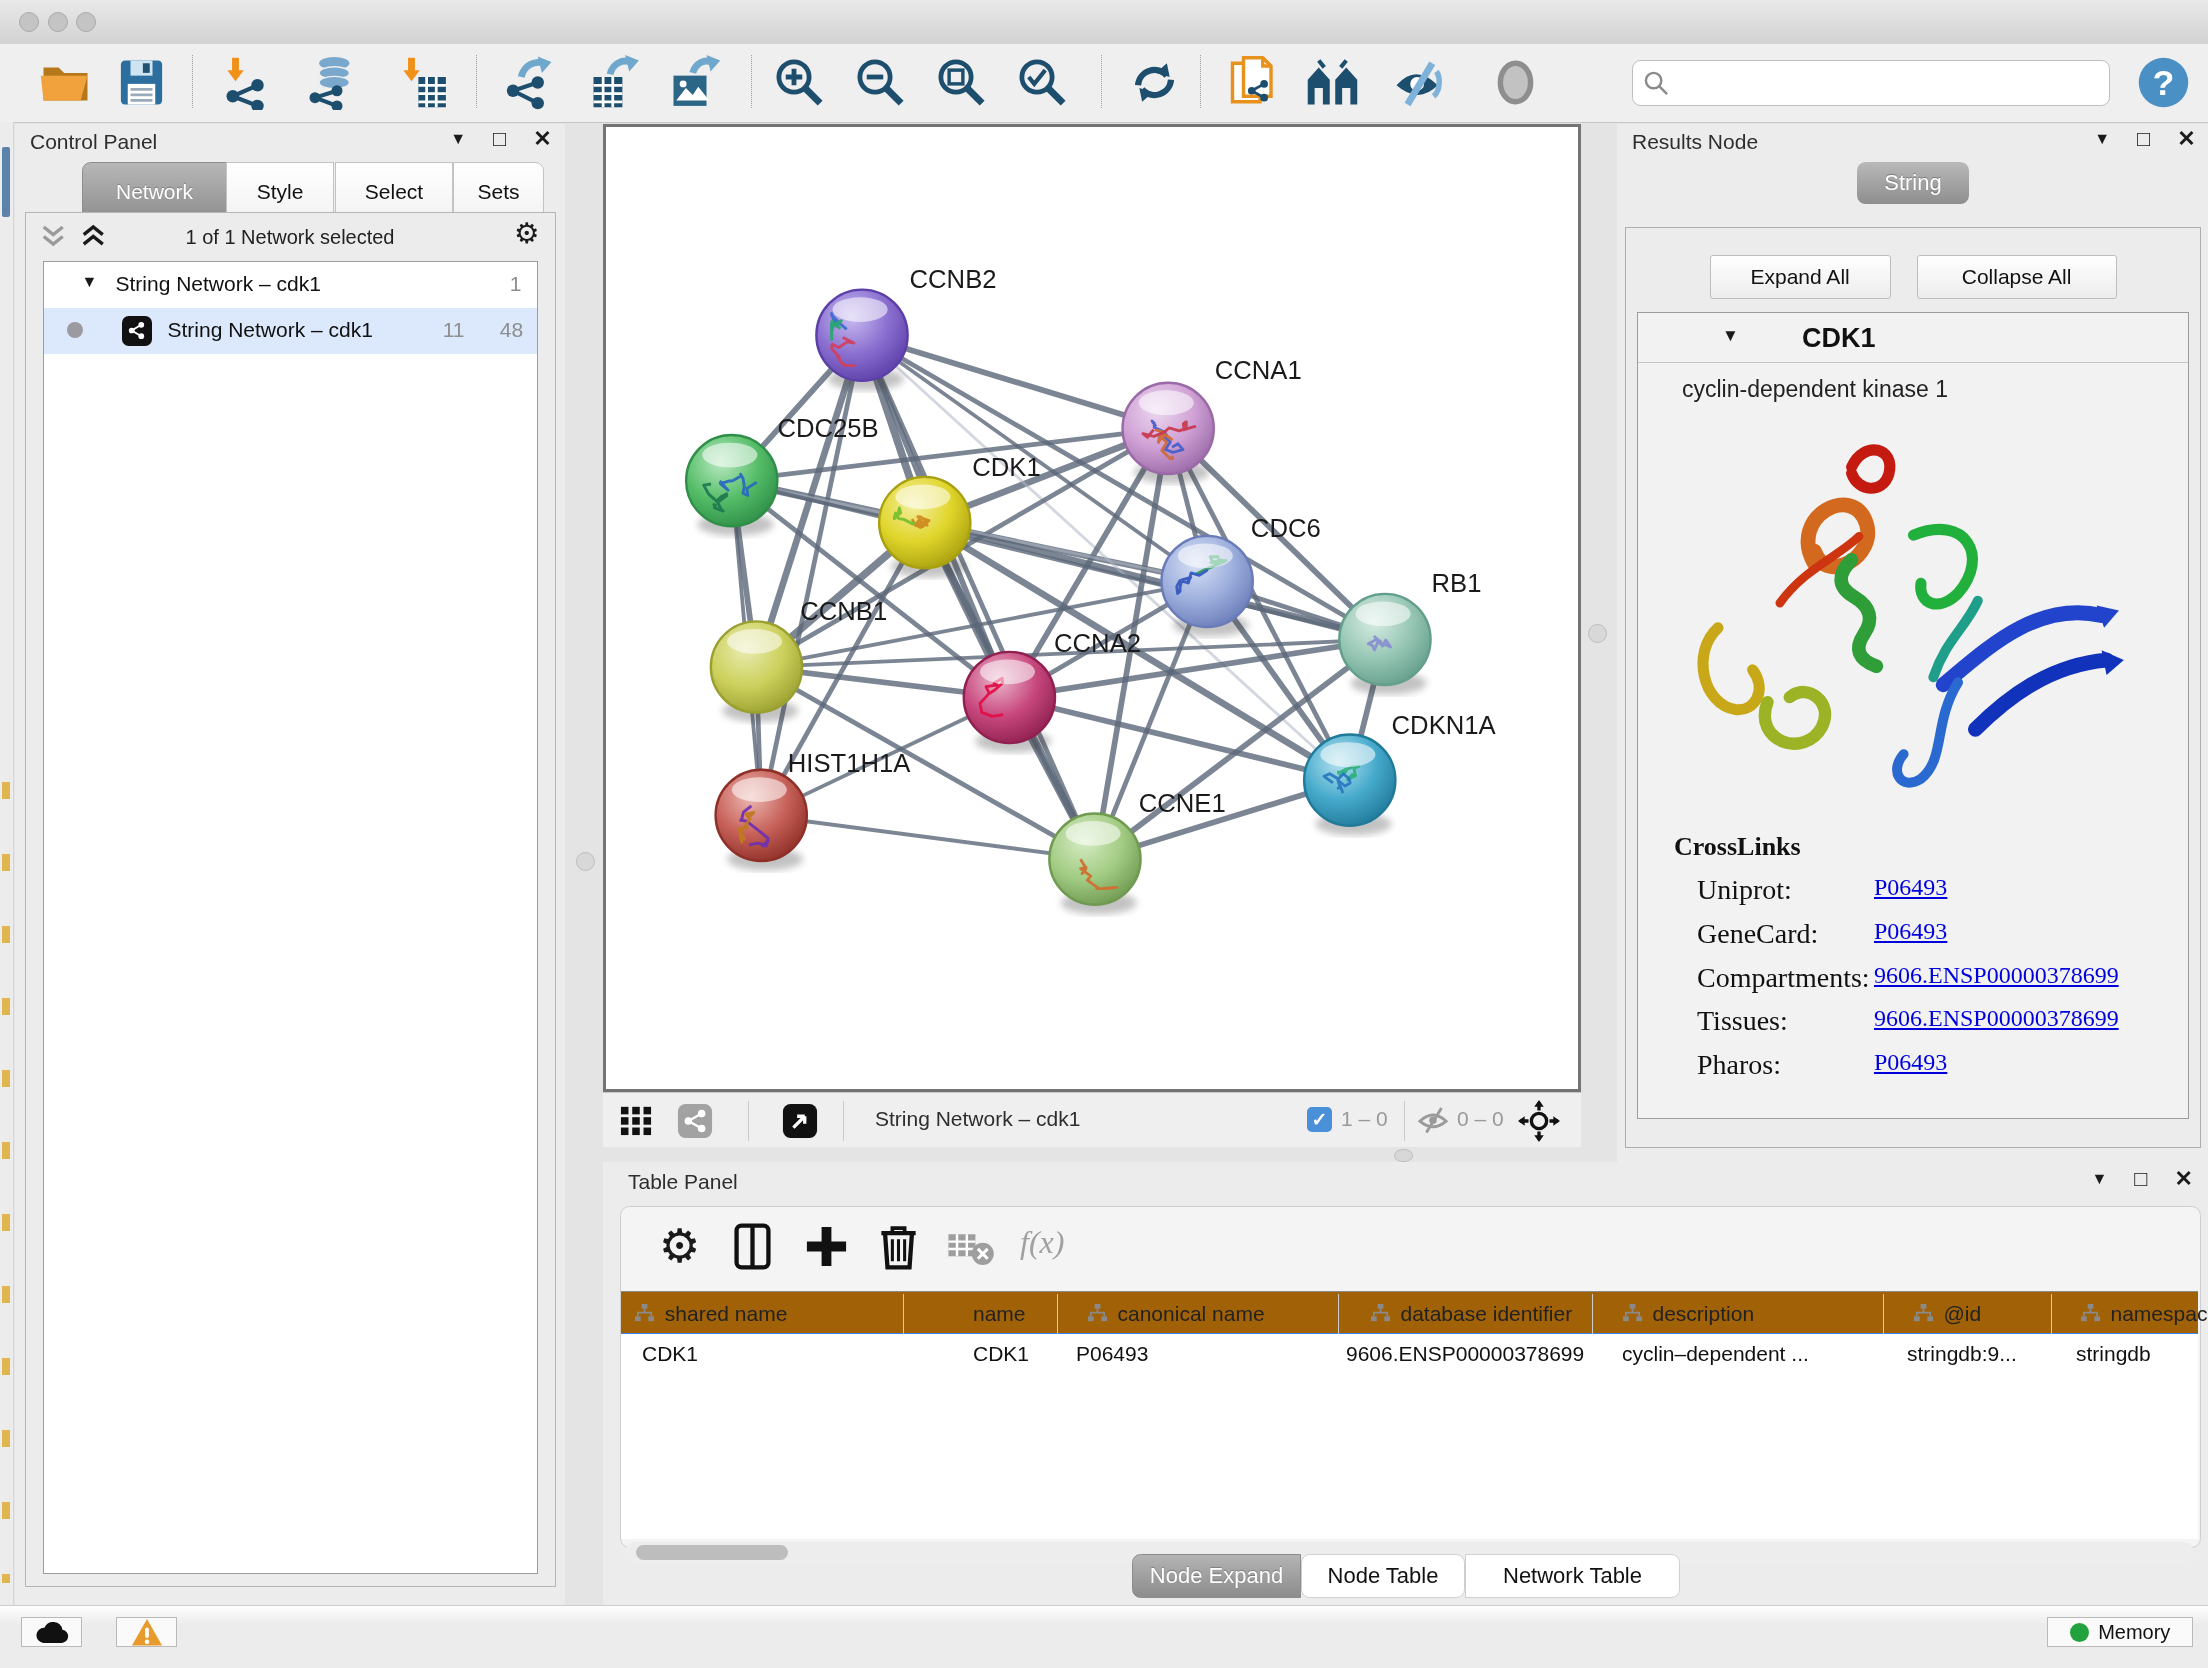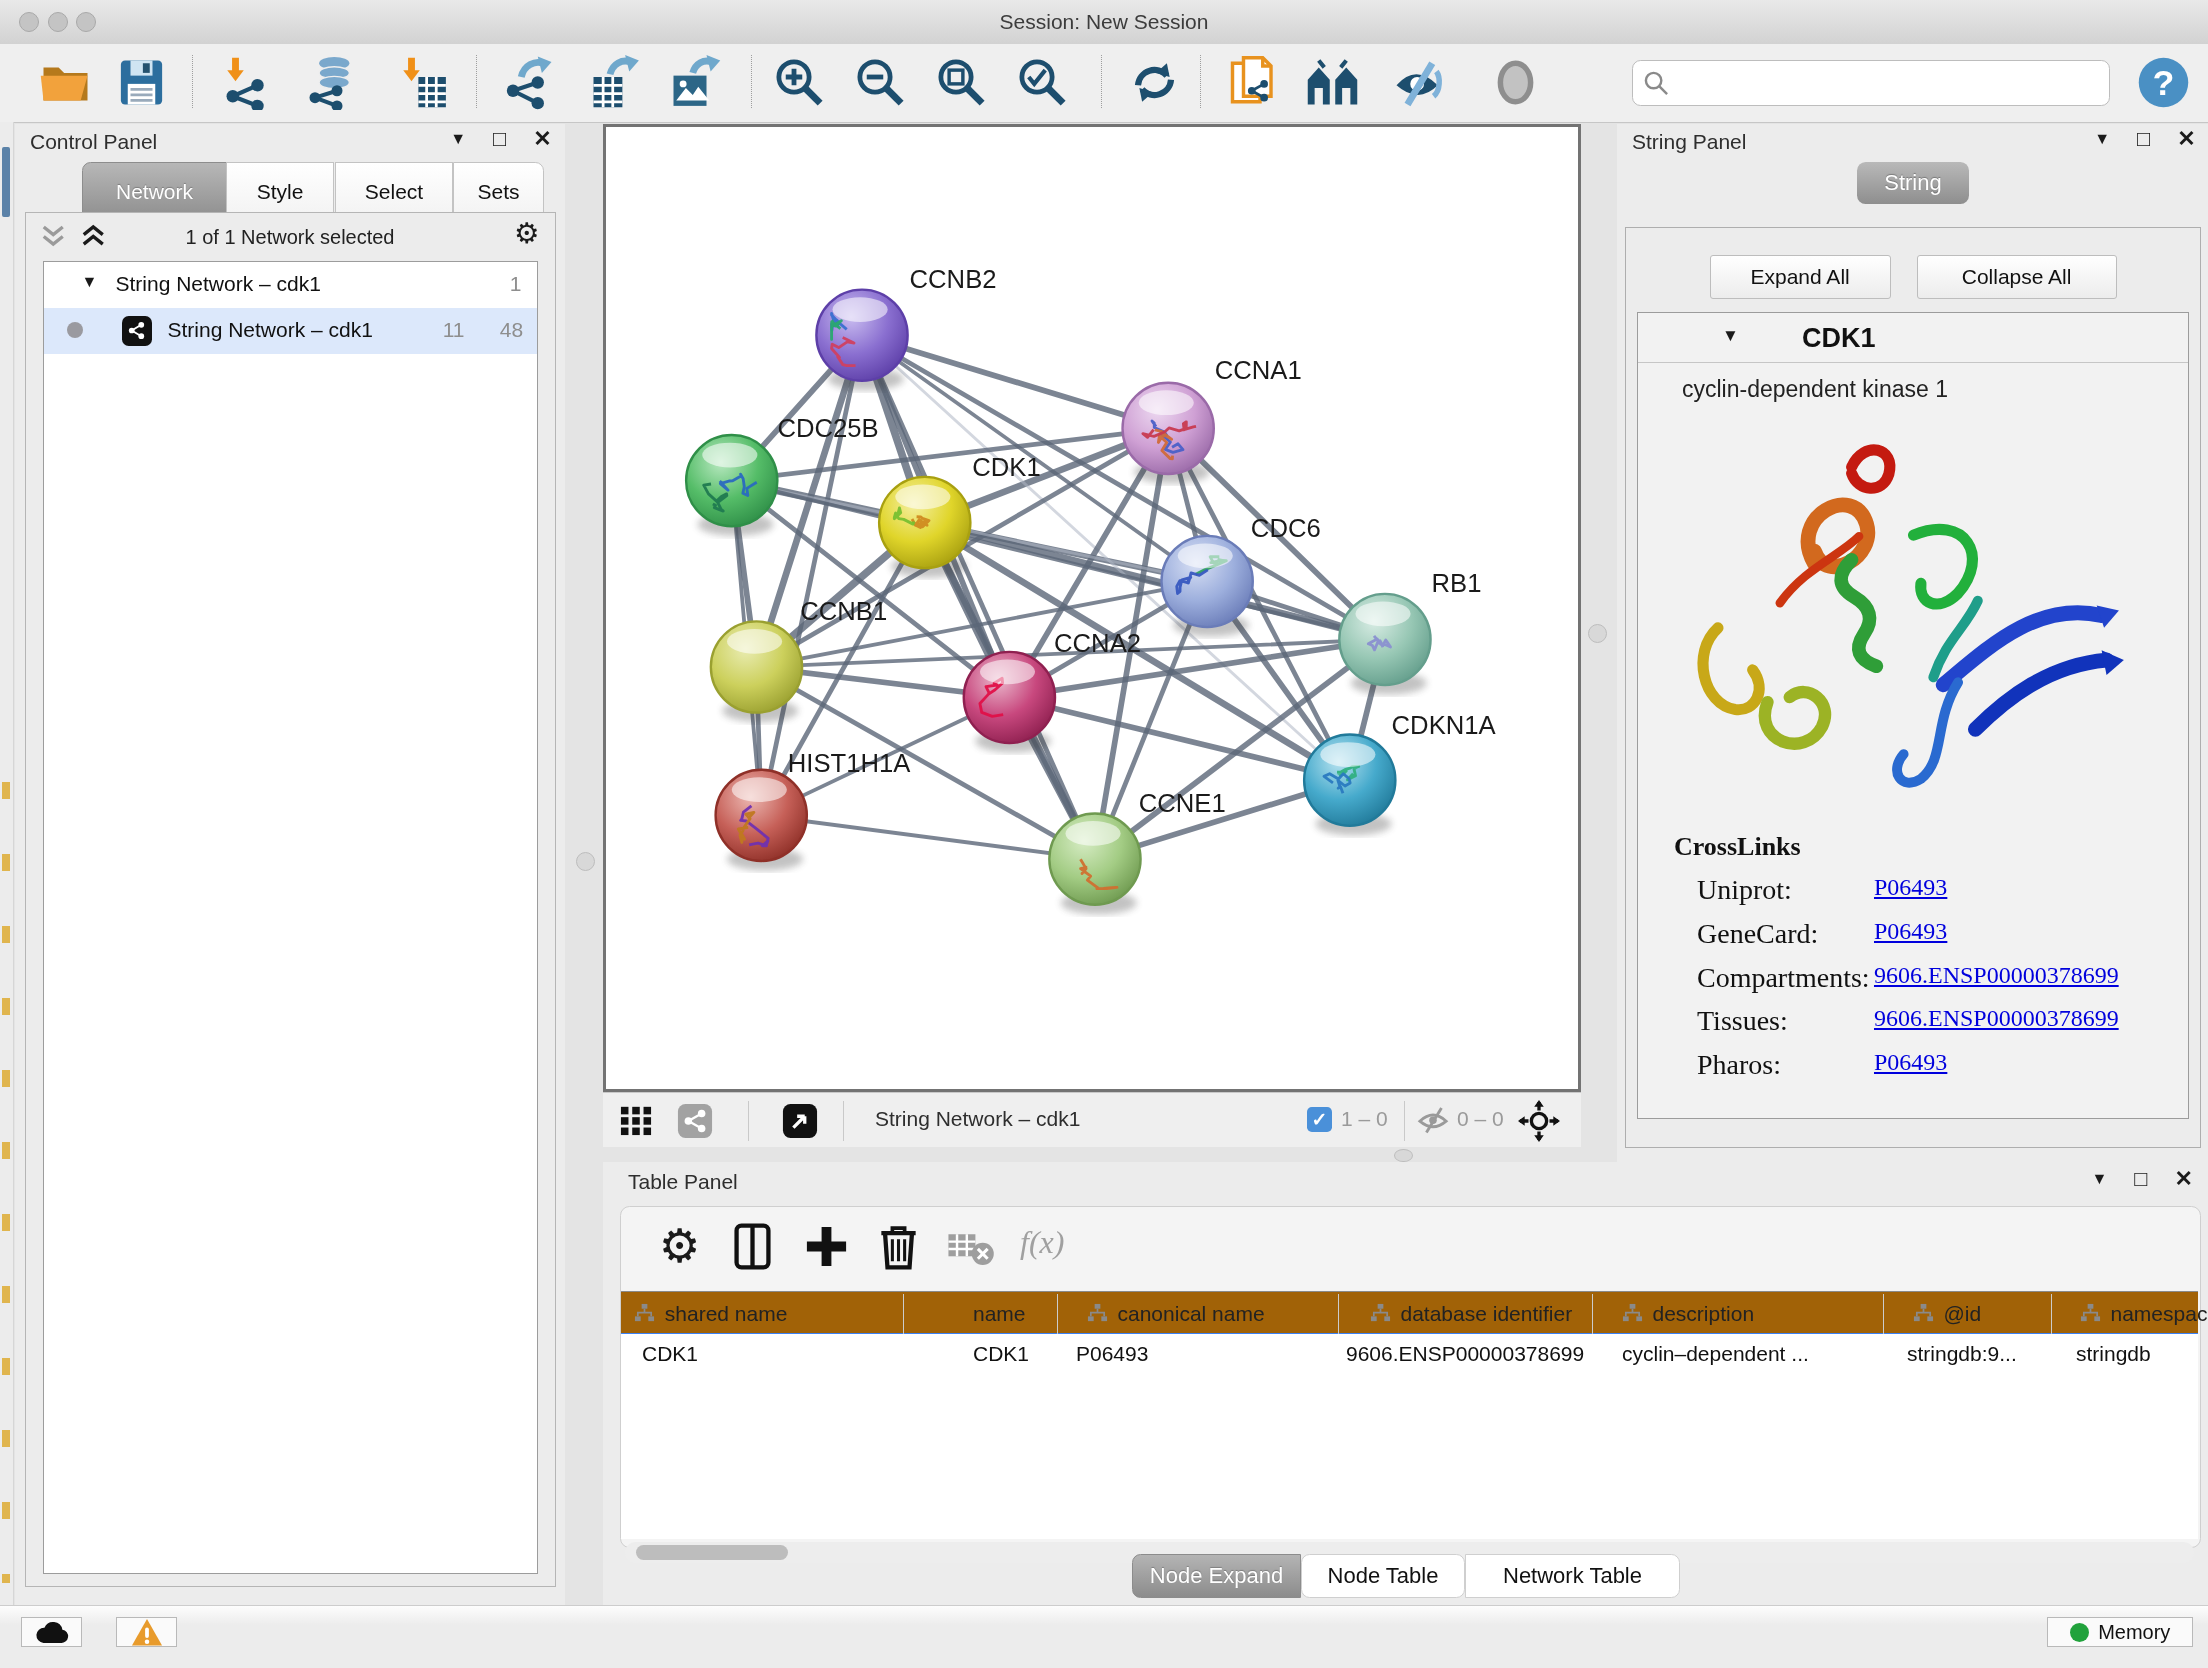--- a/index.html
+++ b/index.html
@@ -98,21 +98,20 @@
      background:repeating-linear-gradient(#ececec 0 55px,#e0b54e 55px 72px);}
   svg text{font-family:"Liberation Sans",sans-serif;}
 </style>
 </head>
 <body>
 
 <div class="abs titlebar">
   <div class="abs tlight" style="left:19px"></div>
   <div class="abs tlight" style="left:48px"></div>
   <div class="abs tlight" style="left:76px"></div>
-  <div class="abs wintitle">Session: New Session</div>
 </div>
 
 <div class="abs toolbar">
   <div class="abs ticon" style="left:38px">
     <svg viewBox="0 0 40 40">
         <path d="M4 9h11l4 4h17v20H4z" fill="#b5791c"></path>
         <path d="M2 15h34l-5 18H4z" fill="#f2a23c"></path>
       </svg>
   </div>
   <div class="abs ticon" style="left:114px">
@@ -558,21 +557,21 @@
   <div class="abs nficon" style="left:915px;top:6.7px">
     <svg width="42" height="42" viewBox="0 0 44 44">
         <circle cx="22" cy="22" r="8" fill="none" stroke="#111" stroke-width="3.5"></circle>
         <path d="M22 2v9M22 33v9M2 22h9M33 22h9" stroke="#111" stroke-width="3.5"></path>
         <path d="M22 0l-5 7h10zM22 44l-5-7h10zM0 22l7-5v10zM44 22l-7-5v10z" fill="#111"></path>
       </svg>
   </div>
 </div>
 
 <div class="abs rp">
-  <div class="abs paneltitle" style="left:15px;top:5.7px">String Panel</div>
+  <div class="abs paneltitle" style="left:15px;top:5.7px">Results Node</div>
   <div class="abs panctl" style="right:13.3px;top:3.8px">
     <span class="pc-min">▼</span>
     <span class="pc-float">□</span>
     <span class="pc-close">✕</span>
   </div>
   <div class="abs stringtab">String</div>
 
   <div class="abs rp-outer">
     <div class="abs rbtn" style="left:84px;top:27px;width:179px">Expand All</div>
     <div class="abs rbtn" style="left:291px;top:27px;width:198px">Collapse All</div>

